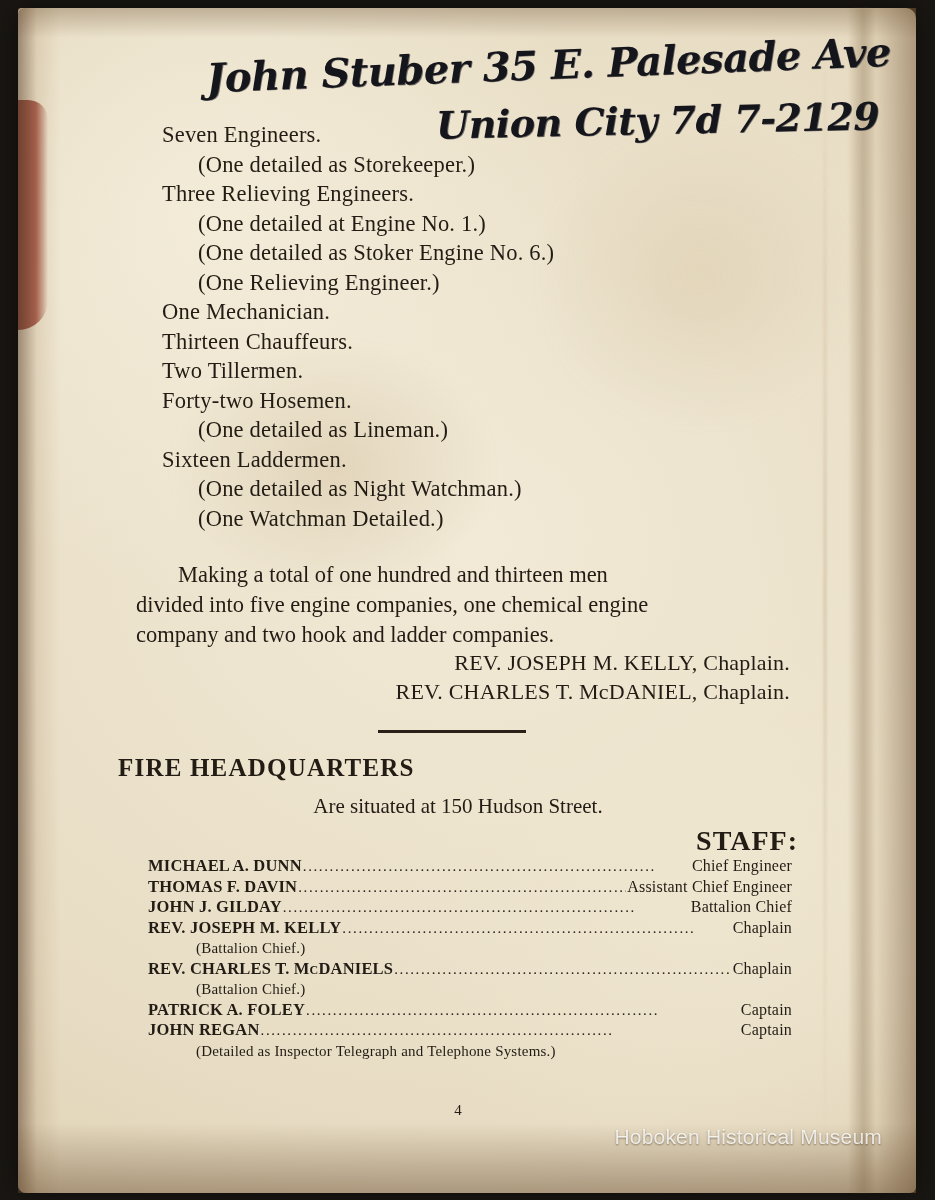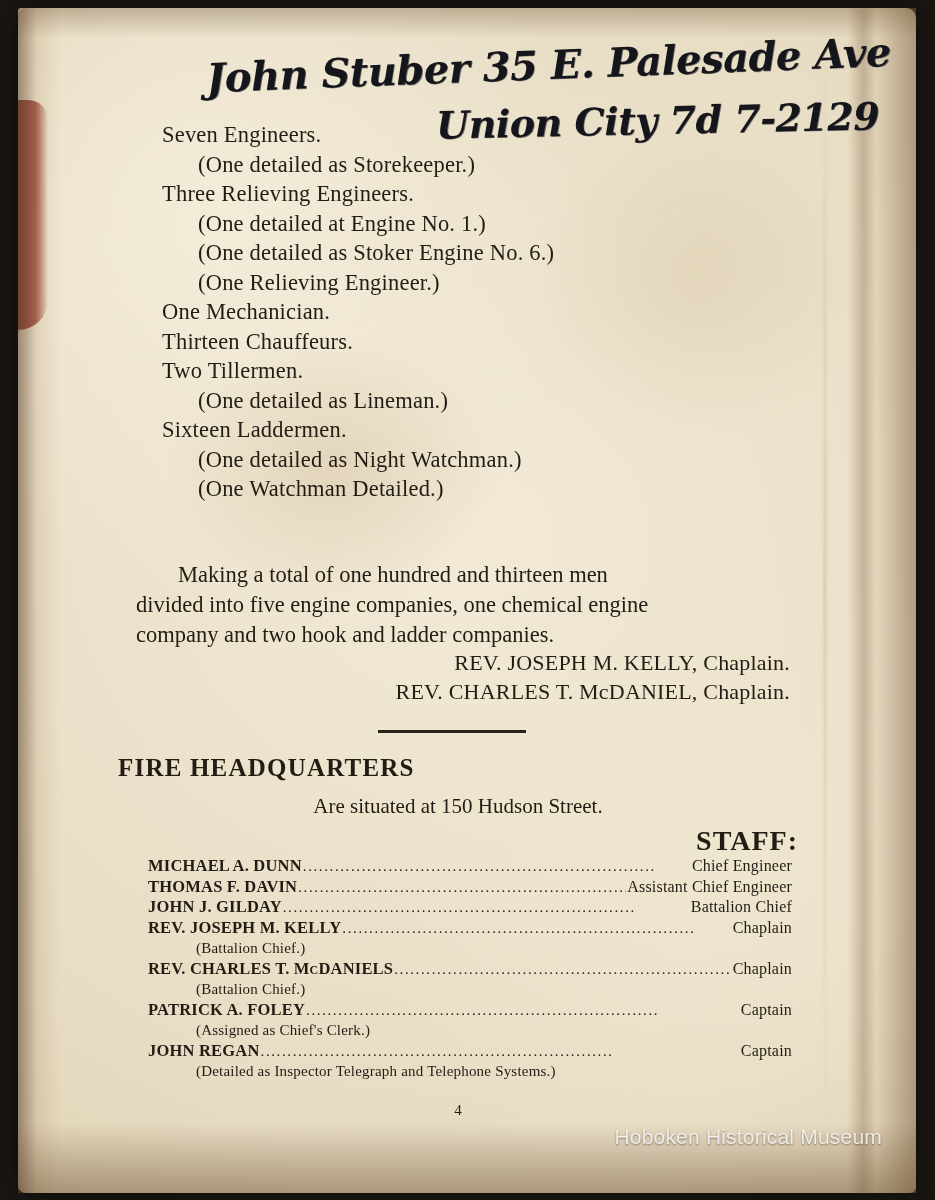--- a/index.html
+++ b/index.html
@@ -243,20 +243,21 @@
       <div class="list">
         <div class="row">Seven Engineers.</div>
         <div class="row indent">(One detailed as Storekeeper.)</div>
         <div class="row">Three Relieving Engineers.</div>
         <div class="row indent">(One detailed at Engine No. 1.)</div>
         <div class="row indent">(One detailed as Stoker Engine No. 6.)</div>
         <div class="row indent">(One Relieving Engineer.)</div>
         <div class="row">One Mechanician.</div>
         <div class="row">Thirteen Chauffeurs.</div>
         <div class="row">Two Tillermen.</div>
+        <div class="row">Forty-two Hosemen.</div>
         <div class="row indent">(One detailed as Lineman.)</div>
         <div class="row">Sixteen Laddermen.</div>
         <div class="row indent">(One detailed as Night Watchman.)</div>
         <div class="row indent">(One Watchman Detailed.)</div>
       </div>
 
       <div class="total">
         <div class="l1">Making a total of one hundred and thirteen men</div>
         <div>divided into five engine companies, one chemical engine</div>
         <div>company and two hook and ladder companies.</div>
@@ -316,21 +317,20 @@
           </div>
           <div class="note">(Battalion Chief.)</div>
         </div>
 
         <div class="entry">
           <div class="line">
             <span class="nm">PATRICK A. FOLEY</span>
             <span class="dots">..................................................................</span>
             <span class="rl">Captain</span>
           </div>
-          <div class="note">(Assigned as Chief's Clerk.)</div>
         </div>
 
         <div class="entry">
           <div class="line">
             <span class="nm">JOHN REGAN</span>
             <span class="dots">..................................................................</span>
             <span class="rl">Captain</span>
           </div>
           <div class="note">(Detailed as Inspector Telegraph and Telephone Systems.)</div>
         </div>

